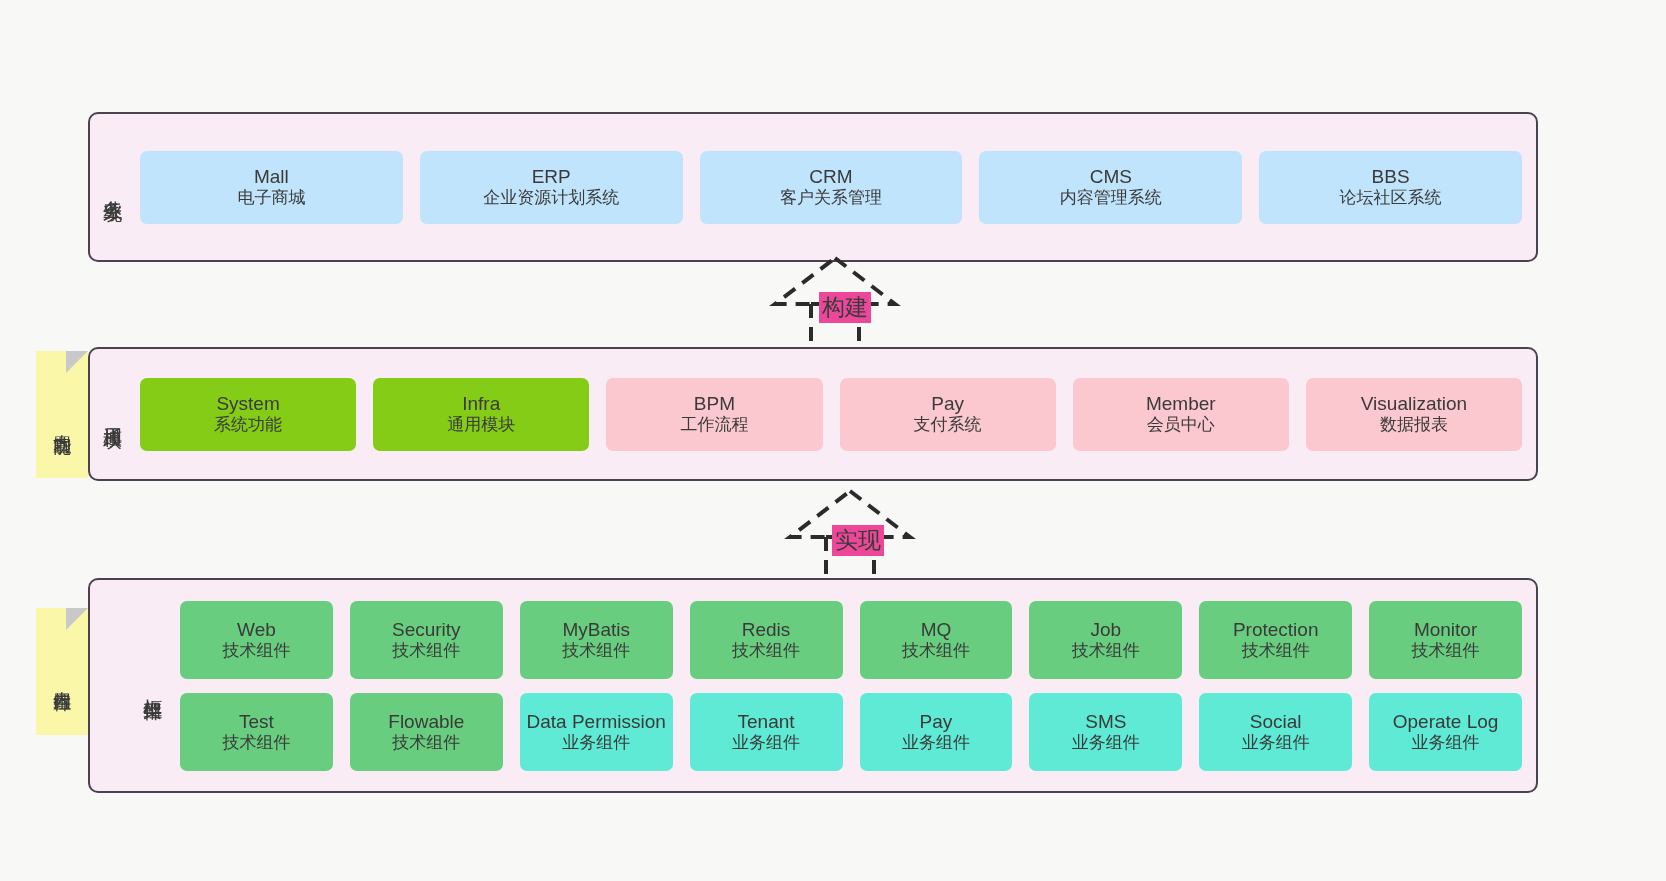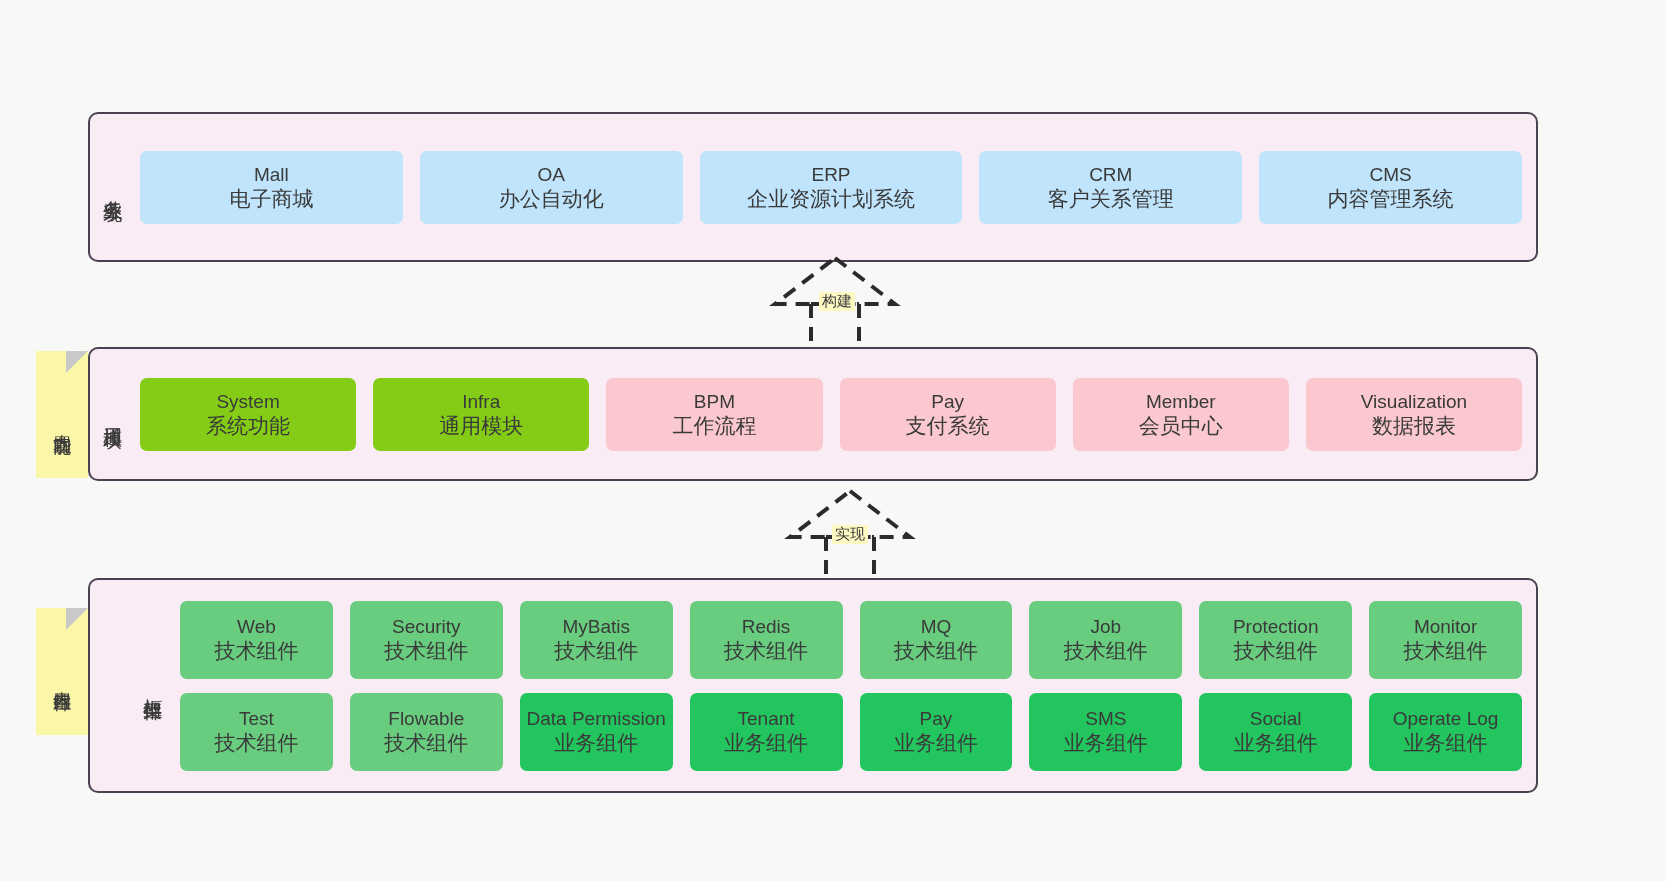--- a/index.html
+++ b/index.html
@@ -57,28 +57,28 @@
     display:flex;
     flex-direction:column;
     align-items:center;
     justify-content:center;
     text-align:center;
     line-height:1.22;
     box-sizing:border-box;
     padding:4px 3px;
   }
   .cell .t1{font-size:19px;color:#3a3a3a;}
-  .cell .t2{font-size:21px;color:#3a3a3a;}
+  .cell .t2{font-size:17px;color:#3a3a3a;}
 
   
   .c-blue        {background:#bfe4fb;}
   .c-red         {background:#84cc16;}
   .c-pink        {background:#fac8ce;}
   .c-green-dark  {background:#68cd7e;}
-  .c-green-light {background:#22c55e;}
+  .c-green-light {background:#5eead4;}
 
   
   #layer-business {left:88px; top:112px;  width:1450px; height:150px;}
   #layer-common   {left:88px; top:347px;  width:1450px; height:134px;}
   #layer-framework{left:88px; top:578px;  width:1450px; height:215px;padding-left:40px;}
 
   #layer-business .cell,
   #layer-common .cell{height:73px;}
   #layer-framework .cell{height:78px;}
 
@@ -111,57 +111,57 @@
   }
   #sticky-common   {left:36px; top:351px; height:127px;}
   #sticky-framework{left:36px; top:608px; height:127px;}
 
   
   .arrow-wrap{position:absolute;}
   #arrow-build  {left:745px; top:252px; width:180px; height:95px;}
   #arrow-impl   {left:760px; top:485px; width:180px; height:95px;}
   .arrow-label{
     position:absolute;
-    font-size:15px;
+    font-size:23px;
     color:#3a3a3a;
-    background:#fef9c3;
+    background:#ec4899;
     padding:0 3px;
     white-space:nowrap;
   }
   #arrow-build .arrow-label{left:74px; top:40px;}
   #arrow-impl  .arrow-label{left:72px; top:40px;}
 </style>
 </head>
 <body>
 
 <div id="stage">
 
   <div class="layer" id="layer-business">
     <div class="layer-label">业务系统</div>
     <div class="layer-body">
       <div class="row">
         <div class="cell c-blue">
           <span class="t1">Mall</span>
           <span class="t2">电子商城</span>
         </div>
         <div class="cell c-blue">
-          <span class="t1">OA</span>
-          <span class="t2">办公自动化</span>
-        </div>
-        <div class="cell c-blue">
           <span class="t1">ERP</span>
           <span class="t2">企业资源计划系统</span>
         </div>
         <div class="cell c-blue">
           <span class="t1">CRM</span>
           <span class="t2">客户关系管理</span>
         </div>
         <div class="cell c-blue">
           <span class="t1">CMS</span>
           <span class="t2">内容管理系统</span>
+        </div>
+        <div class="cell c-blue">
+          <span class="t1">BBS</span>
+          <span class="t2">论坛社区系统</span>
         </div>
       </div>
     </div>
   </div>
 
   <div class="arrow-wrap" id="arrow-build">
     <svg width="180" height="95" viewBox="0 0 180 95">
       <polygon points="90,6 150,52 30,52" fill="none" stroke="#2b2b2b" stroke-width="4" stroke-dasharray="14,9" stroke-linejoin="miter"></polygon>
       <path d="M66,52 L66,95 M114,52 L114,95" fill="none" stroke="#2b2b2b" stroke-width="4" stroke-dasharray="14,9"></path>
       <path d="M66,52 L114,52" stroke="#2b2b2b" stroke-width="4" stroke-dasharray="14,9"></path>

